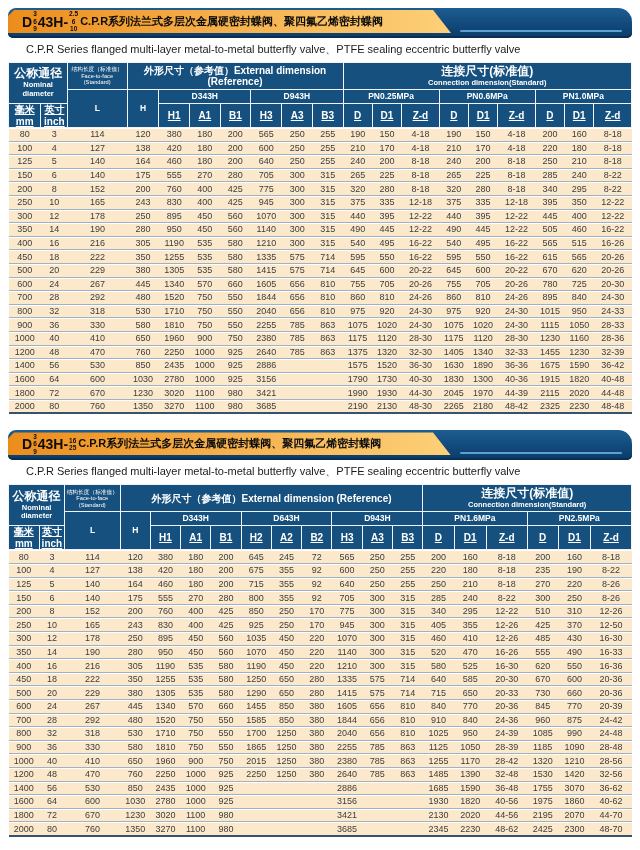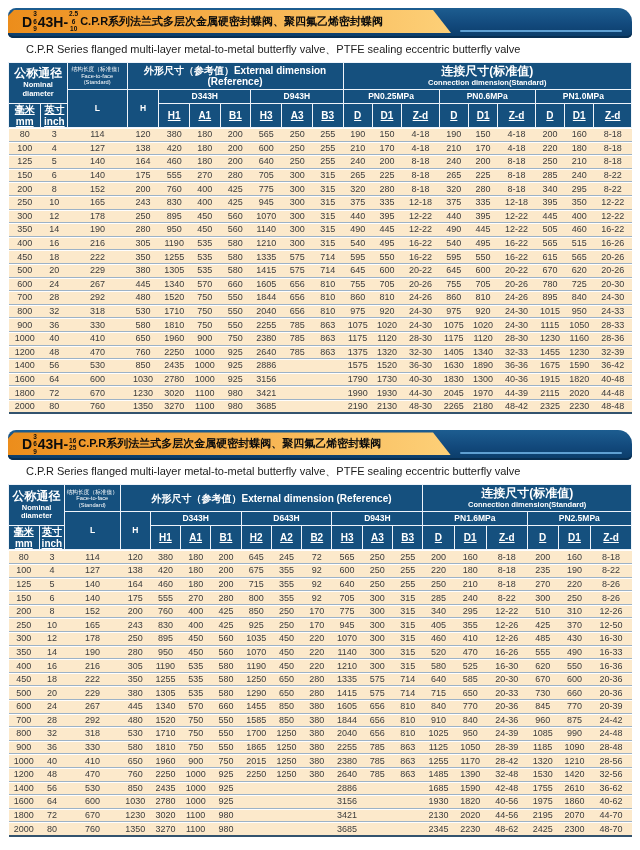--- a/index.html
+++ b/index.html
@@ -1061,23 +1061,23 @@
             <td>1000</td>
             <td>925</td>
             <td></td>
             <td></td>
             <td></td>
             <td>2886</td>
             <td></td>
             <td></td>
             <td>1685</td>
             <td>1590</td>
-            <td>42-48</td>
+            <td>36-48</td>
             <td>1755</td>
-            <td>2610</td>
+            <td>3070</td>
             <td>36-62</td>
           </tr>
           <tr>
             <td>1600</td>
             <td>64</td>
             <td>600</td>
             <td>1030</td>
             <td>2780</td>
             <td>1000</td>
             <td>925</td>

